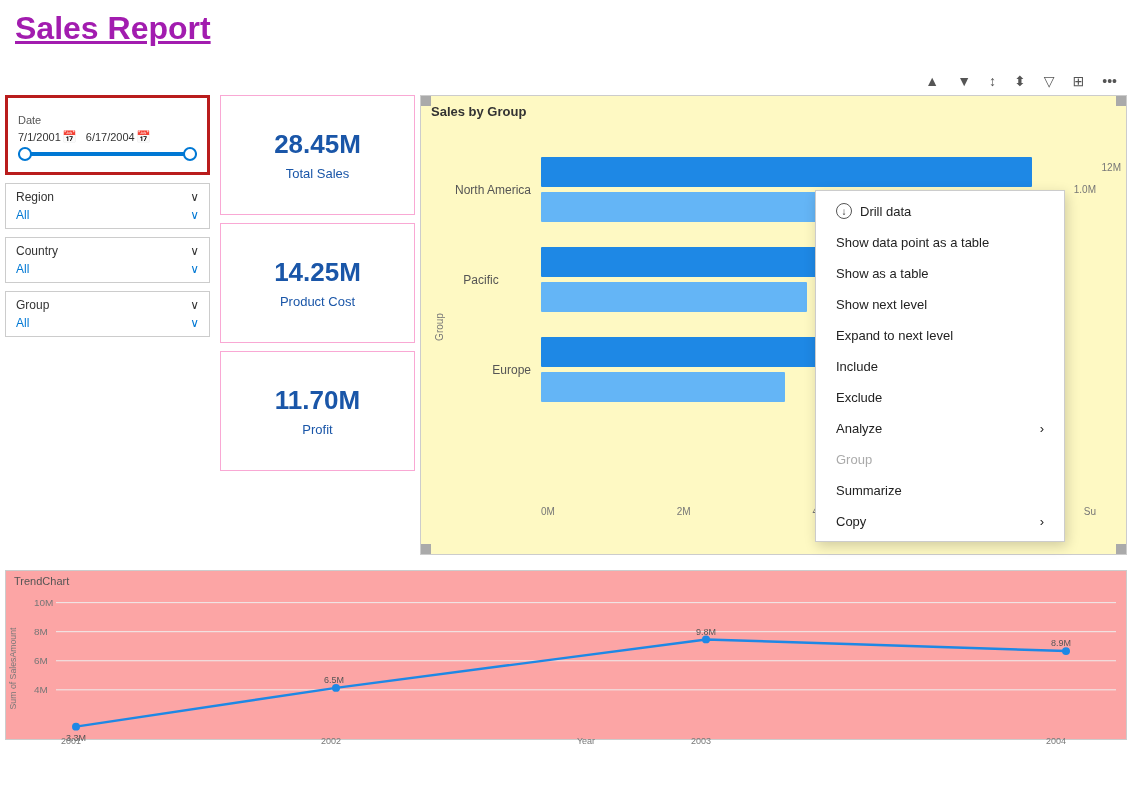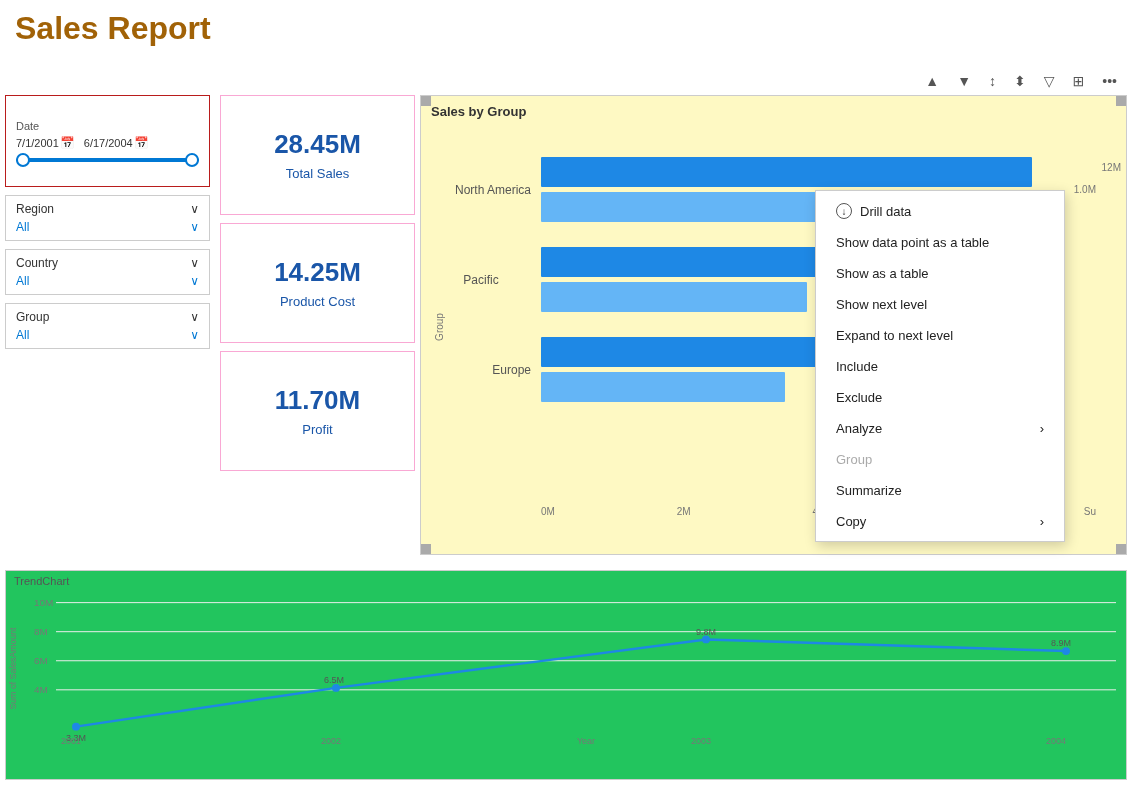--- a/index.html
+++ b/index.html
@@ -1,25 +1,25 @@
 <!DOCTYPE html>
 <html><head>
   <meta charset="utf-8">
   <style>
     * { box-sizing: border-box; margin: 0; padding: 0; }
     body { font-family: 'Segoe UI', Arial, sans-serif; background: #fff; width: 1142px; height: 797px; overflow: hidden; position: relative; }
 
-    .page-title { font-size: 32px; font-weight: bold; color: #a16207; padding: 10px 15px; }
+    .page-title { font-size: 32px; font-weight: bold; text-decoration: underline; color: #a21caf; padding: 10px 15px; }
 
     .top-toolbar { position: absolute; top: 70px; right: 20px; display: flex; align-items: center; gap: 8px; }
     .toolbar-btn { background: none; border: none; cursor: pointer; color: #555; font-size: 14px; padding: 3px 5px; }
 
     .left-panel { position: absolute; top: 95px; left: 5px; width: 205px; display: flex; flex-direction: column; gap: 8px; }
 
-    .filter-card { border: 1px solid #b91c1c; padding: 24px 10px; background: #fff; }
+    .filter-card { border: 3px solid #b91c1c; padding: 16px 10px; background: #fff; }
     .filter-label { font-size: 11px; color: #555; margin-bottom: 4px; }
     .date-range-row { display: flex; align-items: center; gap: 4px; font-size: 11px; color: #333; }
     .date-input { display: flex; align-items: center; gap: 2px; }
     .cal-icon { font-size: 12px; color: #555; }
     .slider-track { width: 100%; height: 4px; background: #ddd; border-radius: 2px; margin-top: 8px; position: relative; }
     .slider-fill { position: absolute; left: 0; right: 0; height: 4px; background: #0078d4; border-radius: 2px; }
     .slider-thumb { width: 14px; height: 14px; border-radius: 50%; background: #fff; border: 2px solid #0078d4; position: absolute; top: -5px; cursor: pointer; }
     .slider-thumb.left { left: 0; }
     .slider-thumb.right { right: 0; }
 
@@ -32,21 +32,21 @@
     .metric-value { font-size: 26px; color: #1a56a8; font-weight: 600; }
     .metric-label { font-size: 13px; color: #1a56a8; margin-top: 6px; }
 
     .chart-area { position: absolute; top: 95px; left: 420px; right: 15px; height: 460px; border: 1px solid #ccc; background: #fef9c3; }
     .chart-title { font-size: 13px; font-weight: 600; color: #333; padding: 8px 10px; }
 
     .context-menu { position: absolute; top: 190px; left: 815px; width: 250px; background: #fff; border: 1px solid #ccc; box-shadow: 2px 4px 12px rgba(0,0,0,0.18); z-index: 100; padding: 4px 0; }
     .menu-item { padding: 8px 20px; font-size: 13px; color: #222; cursor: pointer; display: flex; justify-content: space-between; align-items: center; }
     .menu-item.disabled { color: #aaa; cursor: default; }
 
-    .trend-area { position: absolute; top: 570px; left: 5px; right: 15px; height: 210px; background: #22c55e; border: 1px solid #ccc; }
+    .trend-area { position: absolute; top: 570px; left: 5px; right: 15px; height: 170px; background: #fca5a5; border: 1px solid #ccc; }
     .trend-title { font-size: 11px; color: #555; padding: 4px 8px; }
     .trend-chart { width: 100%; height: 170px; }
   </style>
 </head>
 <body>
 
 <h1 class="page-title">Sales Report</h1>
 
 <div class="top-toolbar">
   <button class="toolbar-btn">▲</button>

